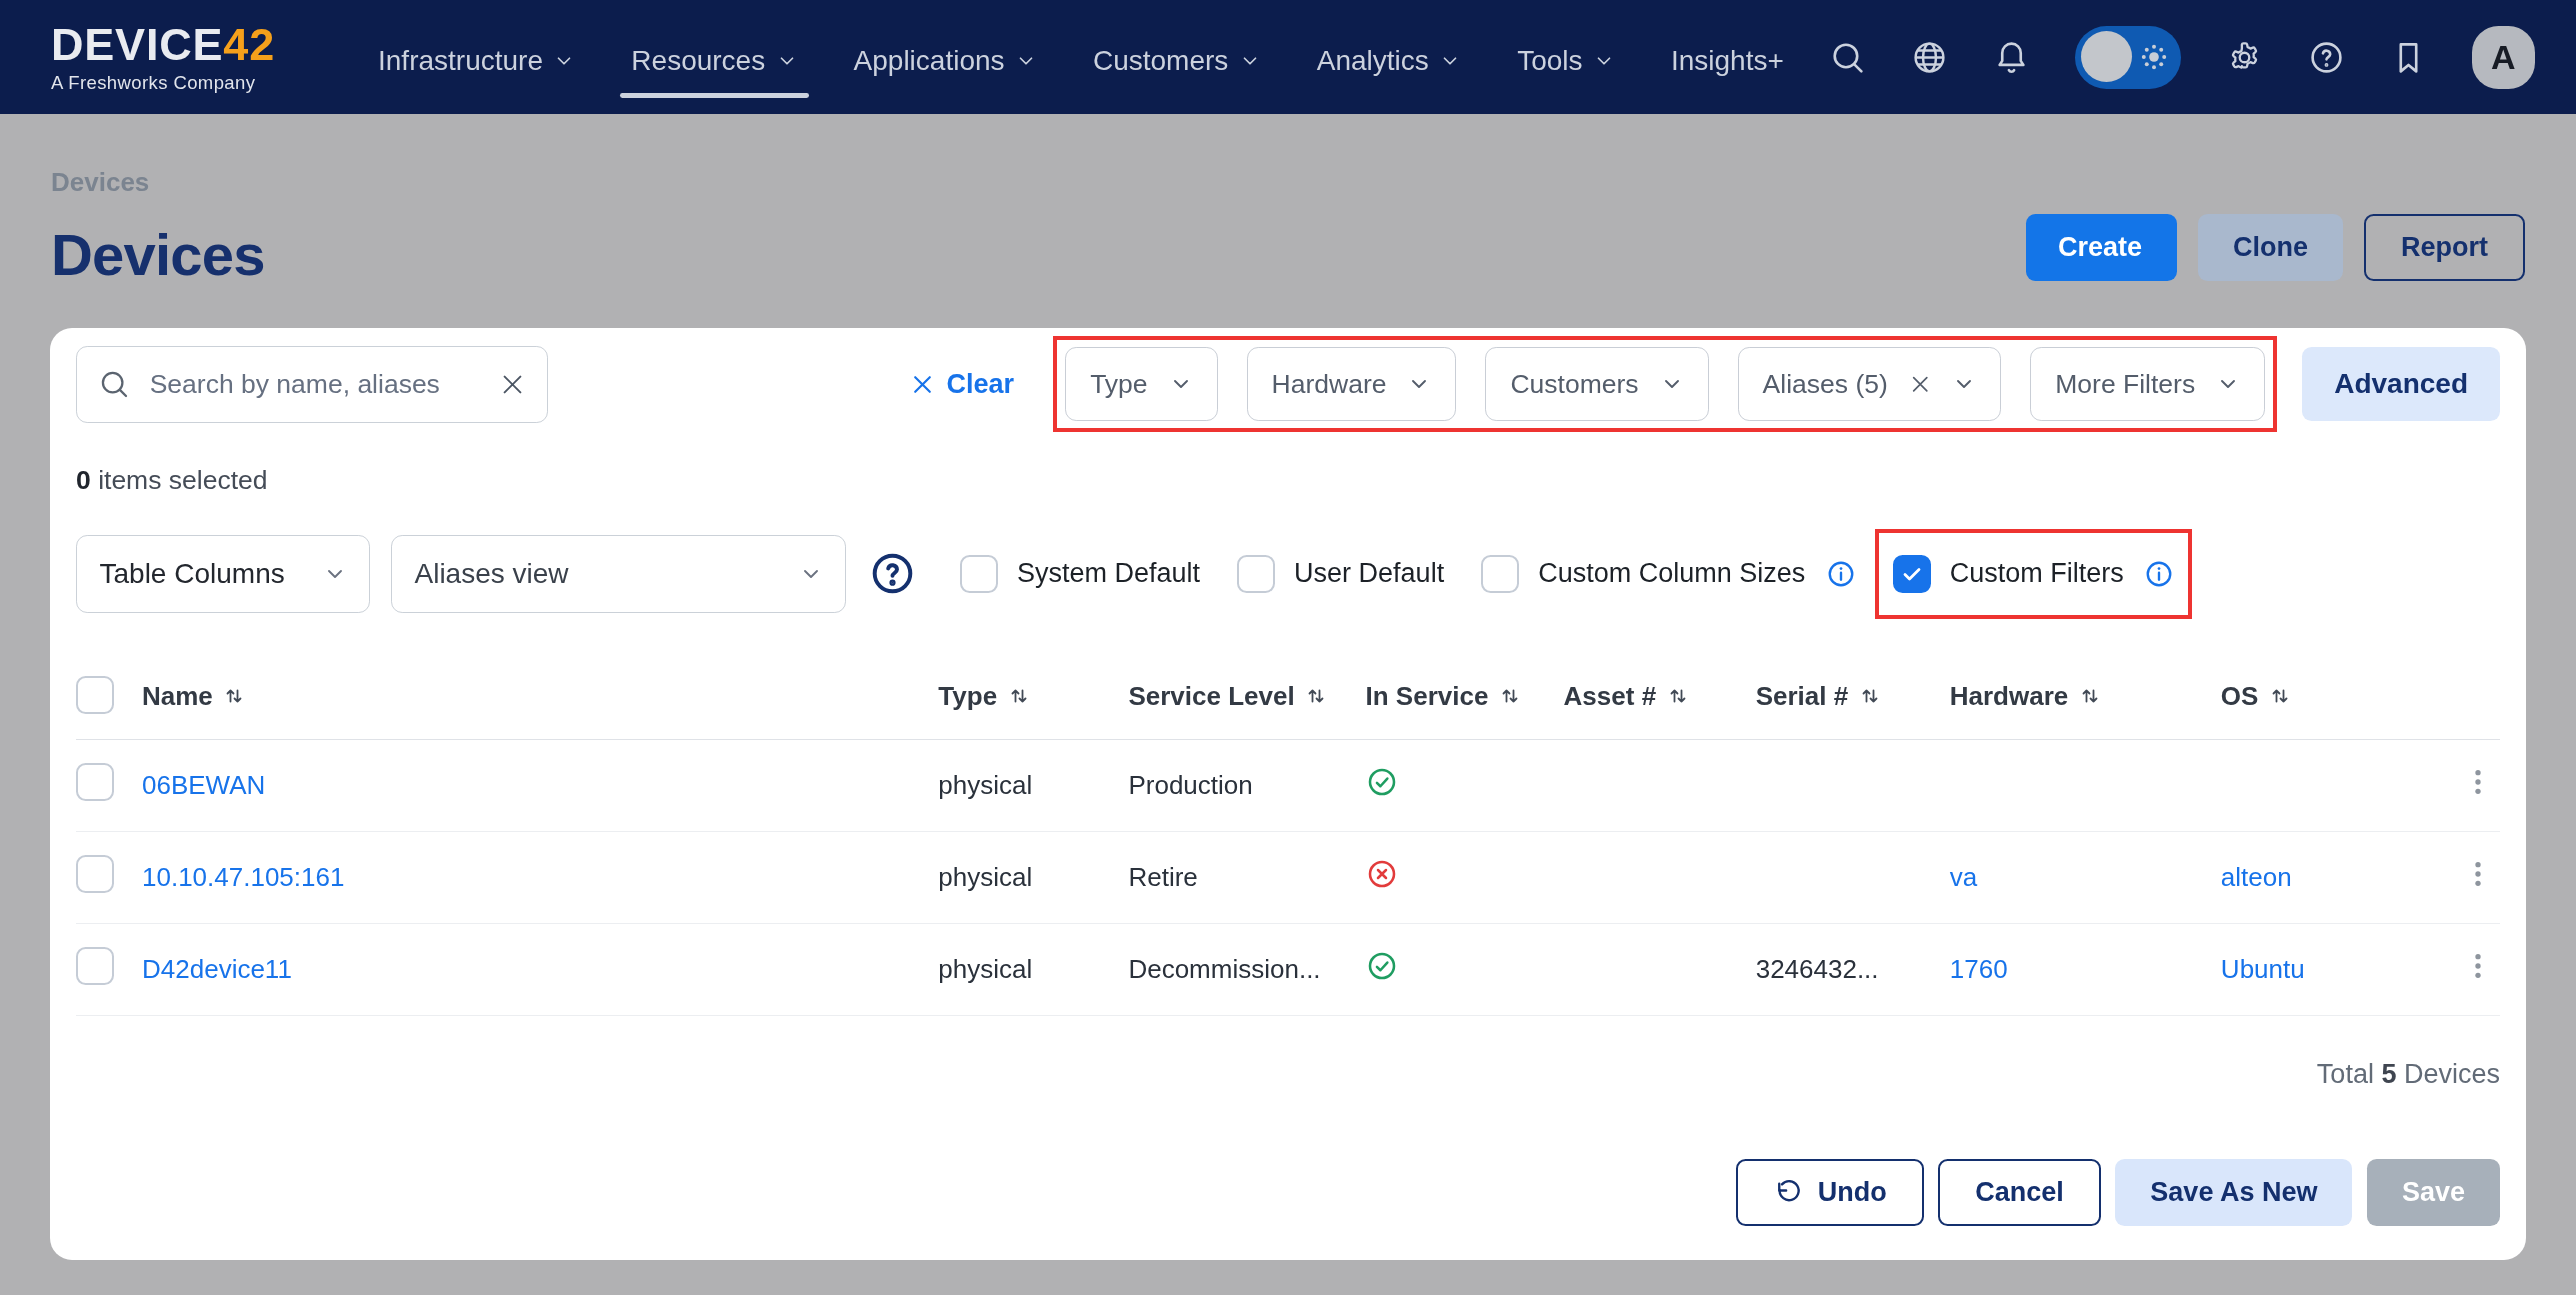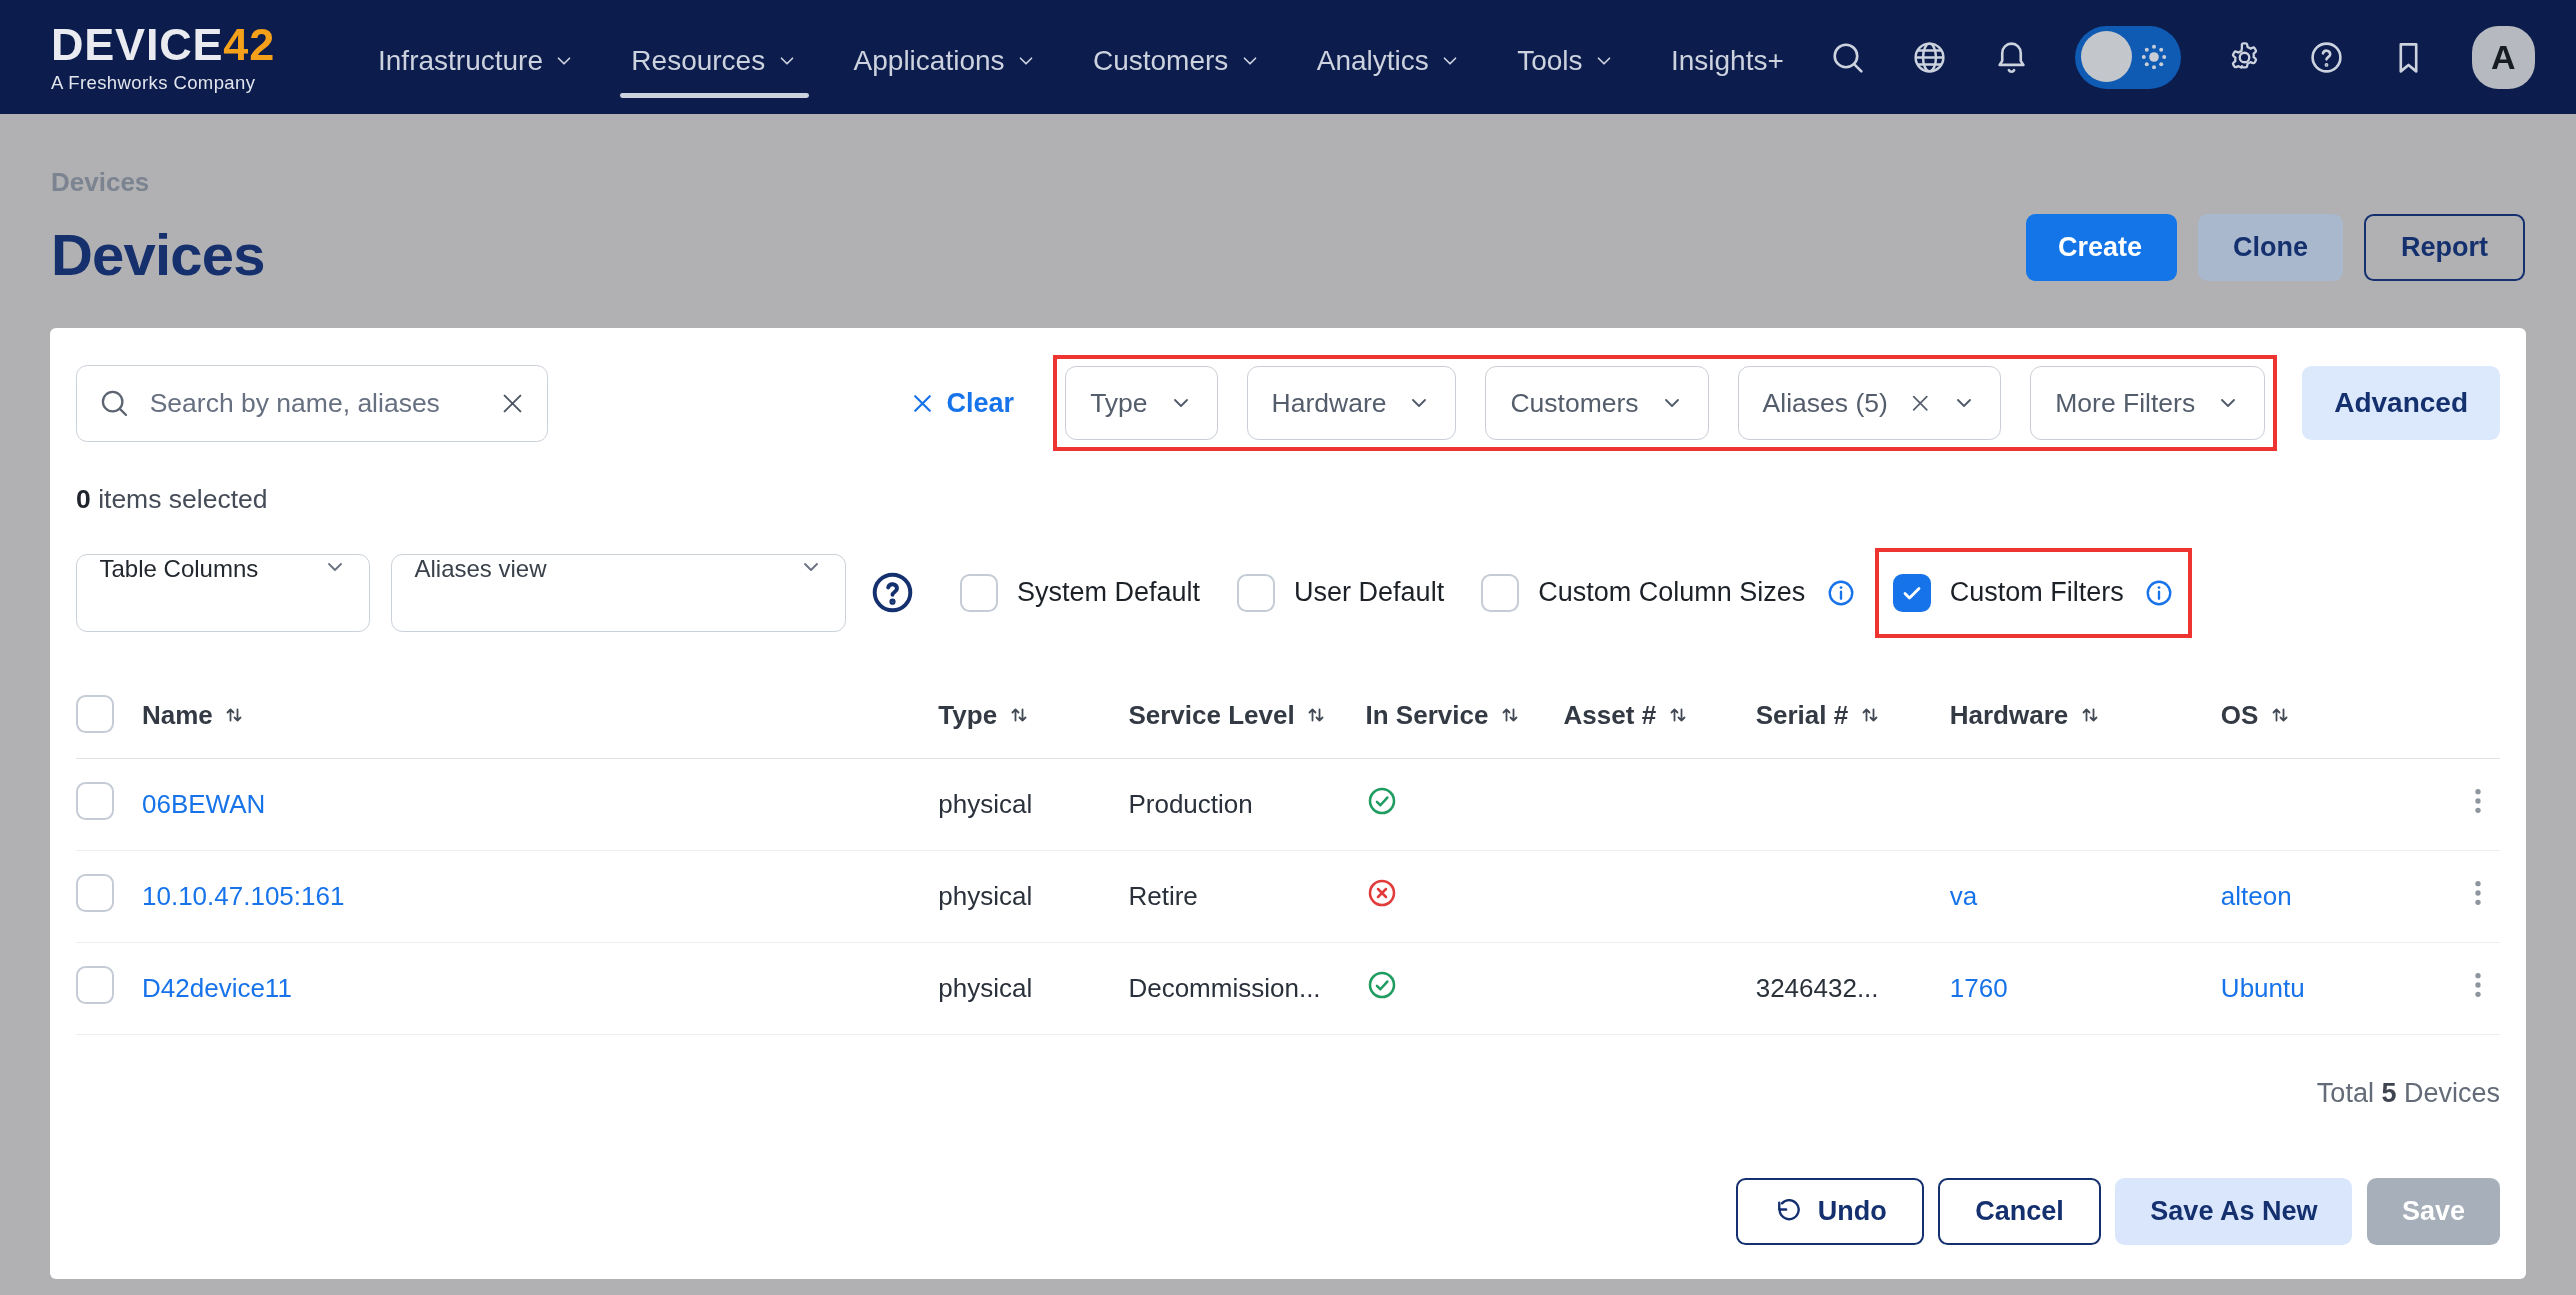--- a/index.html
+++ b/index.html
@@ -36,21 +36,21 @@
   .breadcrumb { color:#7b8490; font-size:26px; font-weight:600; }
   .page-title { color:#16306d; font-size:58px; font-weight:800; margin-top:22.5px; letter-spacing:-0.8px; }
   .ph-buttons { display:flex; gap:21px; padding-bottom:6.4px; }
   .btn { height:67px; border-radius:9.6px; display:inline-flex; align-items:center; justify-content:center;
          font-size:27px; font-weight:700; padding:0 35px; cursor:pointer; border:none; font-family:inherit; white-space:nowrap; }
   .btn-create { background:#1375e8; color:#ffffff;padding-left:32px; }
   .btn-clone  { background:#a9b8cd; color:#14306e; }
   .btn-report { background:transparent; border:2.4px solid #14306e; color:#14306e; }
 
   
-  .card { background:#ffffff; border-radius:6px; margin:40px 50px 0; padding:37px 26px 34px; }
+  .card { background:#ffffff; border-radius:22px; margin:40px 50px 0; padding:18px 26px 34px; }
 
   
   .filter-row { display:flex; align-items:center; }
   .search-box { width:472px; height:77px; border:1.6px solid #cbd1d8; border-radius:11.2px; display:flex; align-items:center; padding:0 21px; gap:17.7px; background:#fff; }
   .search-icon { width:32px; height:32px; color:#5b6470; flex:none; }
   .search-icon svg, .search-x svg, .clear-x svg, .chip-caret svg, .chip-x svg, .help-circle svg, .info svg, .cbox svg, .status-icon svg, .kebab svg, .sort svg, .undo-icon svg { width:100%; height:100%; }
   .search-box input { border:none; outline:none; flex:1; min-width:0; font-size:26.5px; color:#374151; font-family:inherit; background:transparent; }
   .search-box input::placeholder { color:#667081; }
   .search-x { width:27px; height:27px; color:#4b5563; cursor:pointer; flex:none; }
   .clear-btn { margin-left:auto; display:flex; align-items:center; gap:12px; color:#1773ea; font-size:27px; font-weight:700; cursor:pointer; white-space:nowrap; }
@@ -62,22 +62,22 @@
   .chip-caret { width:24px; height:24px; color:#545d6b; }
   .chip-x { width:22.5px; height:22.5px; color:#545d6b; cursor:pointer; }
   .btn-advanced { margin-left:37px; background:#dce8fb; color:#14306e; height:74px; border-radius:9.6px; font-size:28px; font-weight:700; padding:0 32px; display:flex; align-items:center; cursor:pointer; }
 
   
   .selection { margin-top:42px; font-size:26.5px; color:#454c57; }
   .selection b { color:#20252d; font-weight:700; }
 
   
   .controls-row { margin-top:39px; display:flex; align-items:center; }
-  .select-chip { height:78px; border:1.6px solid #cbd1d8; border-radius:11.2px; display:flex; align-items:flex-start; justify-content:space-between;
-                 padding:0 22.5px; font-size:24px; cursor:pointer; background:#fff; white-space:nowrap; }
+  .select-chip { height:78px; border:1.6px solid #cbd1d8; border-radius:11.2px; display:flex; align-items:center; justify-content:space-between;
+                 padding:0 22.5px; font-size:28px; cursor:pointer; background:#fff; white-space:nowrap; }
   .select-chip .chip-caret { color:#6b7280; }
   .tc { width:294px; margin-right:21px; color:#23272e; }
   .av { width:455px; color:#3a414b; }
   .help-circle { margin-left:24px; width:45px; height:45px; color:#14306e; cursor:pointer; flex:none; }
   .cb-group { display:flex; align-items:center; gap:37px; margin-left:45px; }
   .cb-item { display:flex; align-items:center; gap:19px; position:relative; font-size:27px; color:#1c2127; cursor:pointer; white-space:nowrap; }
   .cbox { width:38px; height:38px; border:2.4px solid #c5ccd6; border-radius:9.6px; background:#fff; display:inline-flex; align-items:center; justify-content:center; flex:none; cursor:pointer; }
   .cbox.checked { background:#1773ea; border-color:#1773ea; color:#ffffff; }
   .cbox.checked svg { width:24px; height:24px; }
   .info { width:30px; height:30px; color:#1773ea; margin-left:1.6px; cursor:pointer; flex:none; }

